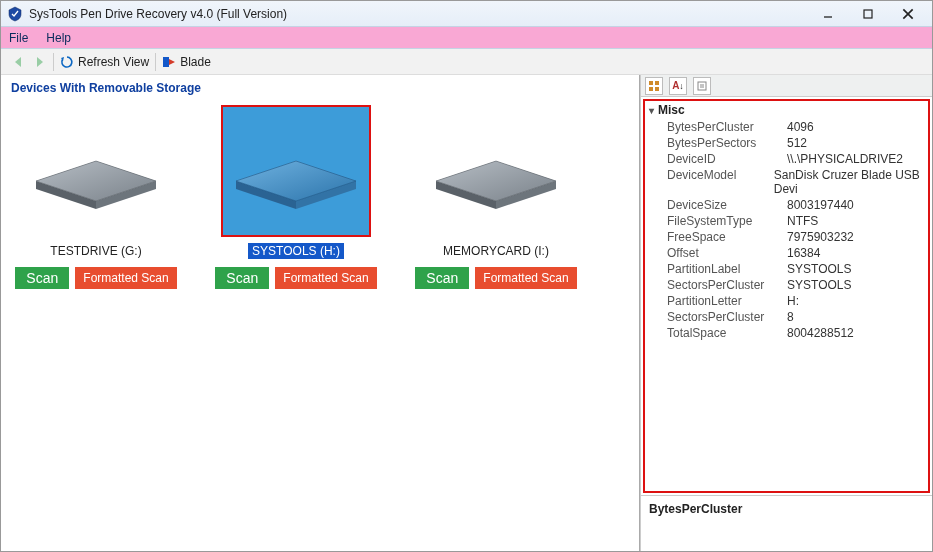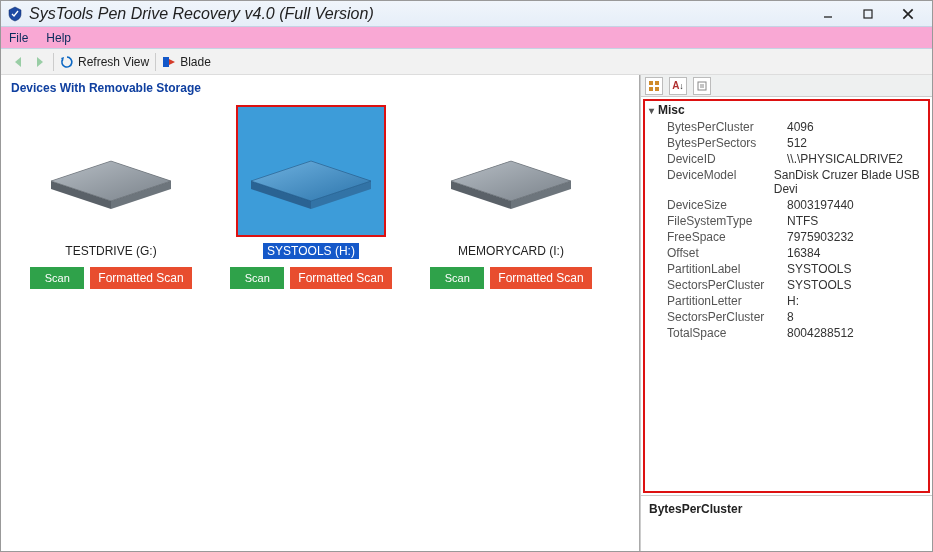--- a/index.html
+++ b/index.html
@@ -21,21 +21,21 @@
     background: linear-gradient(to bottom,#f0f5fb,#e6eef8);
     display: flex;
     align-items: center;
     padding: 0 4px 0 6px;
     border-bottom: 1px solid #c5d3e4;
   }
   .title-icon {
     width: 16px; height: 16px; margin-right: 6px;
     display:flex;align-items:center;justify-content:center;
   }
-  .title-text { flex:1; font-size:16px; color:#222;font-style:italic; }
+  .title-text { flex:1; font-size:12px; color:#222; }
   .winbtns { display:flex; gap:0; }
   .winbtn {
     width: 40px; height:22px;
     display:flex;align-items:center;justify-content:center;
     font-size:12px; color:#222;
   }
   .winbtn svg { stroke:#222; }
 
   
   .menubar {
@@ -72,21 +72,21 @@
     min-width:0;
   }
   .left-header {
     padding:6px 10px;
     color:#1040a0;
     font-size:12px;
     font-weight:bold;
   }
   .drives {
     display:flex; gap:32px;
-    padding: 4px 26px;
+    padding: 4px 11px;
     align-items:flex-start;
   }
   .drive {
     width:168px;
     display:flex; flex-direction:column; align-items:center;
   }
   .thumb {
     width:150px; height:132px;
     display:flex; align-items:center; justify-content:center;
   }
@@ -103,21 +103,21 @@
   .drive.selected .drv-label {
     background:#1458c9; color:#fff;
   }
   .btnrow {
     display:flex; gap:6px; margin-top:8px;
   }
   .scanbtn {
     background:#2fa24a; color:#fff;
     width:54px; height:22px;
     display:flex;align-items:center;justify-content:center;
-    font-size:11px;
+    font-size:14px;
   }
   .fmtbtn {
     background:#e84d2f; color:#fff;
     height:22px; padding:0 8px;
     display:flex;align-items:center;justify-content:center;
     font-size:12px;
   }
 
   
   .right {

